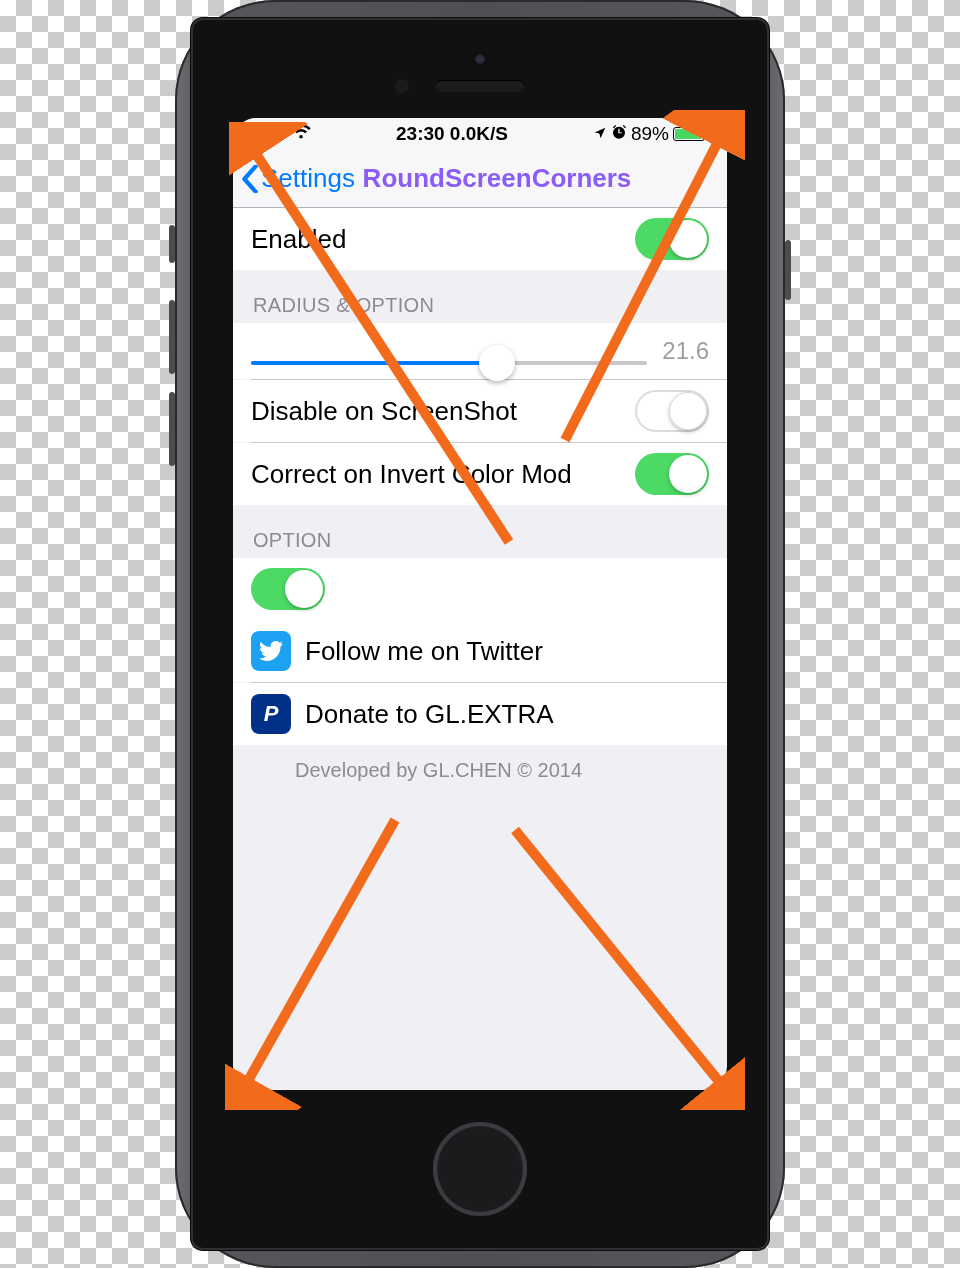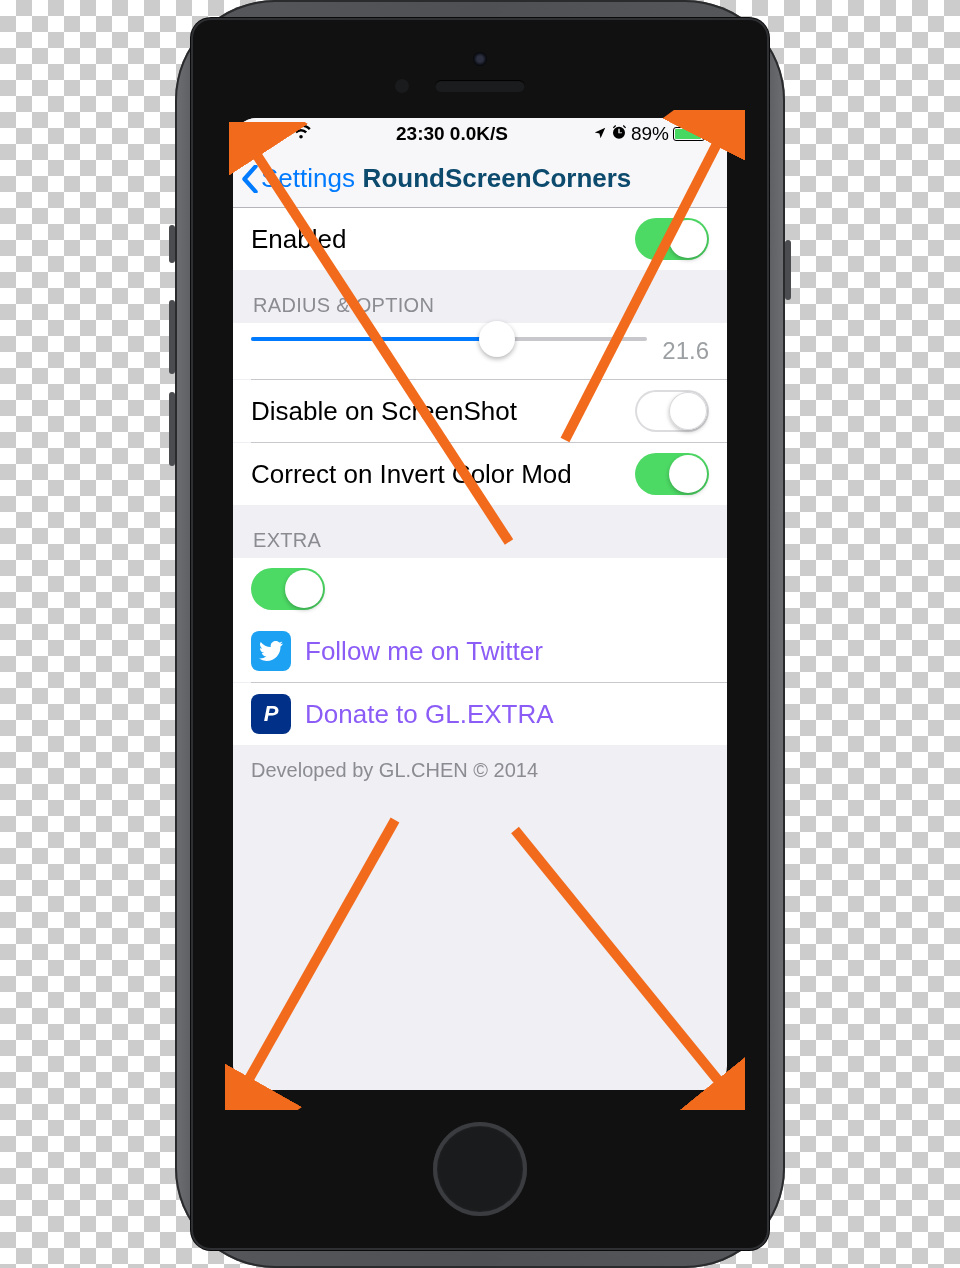--- a/index.html
+++ b/index.html
@@ -19,21 +19,21 @@
 
   .phone-outer {
     position: absolute; inset: 0;
     background: linear-gradient(90deg,#6d6f73 0%,#55575a 4%,#4e5053 50%,#55575a 96%,#6d6f73 100%);
     border-radius: 100px;
     box-shadow: inset 0 0 0 2px #2a2b2d;
   }
   .phone-inner {
     position: absolute; left: 16px; right: 16px; top: 18px; bottom: 18px;
     background: #111;
-    border-radius: 20px;
+    border-radius: 12px;
     box-shadow: inset 0 0 0 2px #2f3033, 0 0 0 1px #0a0a0a;
   }
   .side-btn { position: absolute; background: #4a4c50; border-radius: 4px; }
   .sb-mute  { left: -6px; top: 225px; width: 6px; height: 38px; }
   .sb-vu    { left: -6px; top: 300px; width: 6px; height: 74px; }
   .sb-vd    { left: -6px; top: 392px; width: 6px; height: 74px; }
   .sb-pwr   { right:-6px; top: 240px; width: 6px; height: 60px; }
 
   .speaker { position: absolute; top: 62px; left: 50%; transform: translateX(-50%); width: 90px; height: 12px; background: #1b1c1e; border-radius: 8px; box-shadow: inset 0 1px 1px #000; }
   .camera  { position: absolute; top: 34px; left: 50%; transform: translateX(-50%); width: 14px; height: 14px; background: radial-gradient(circle,#2b2f40 30%,#05060a 70%); border-radius: 50%; }
@@ -61,48 +61,48 @@
   .batt::after { content:""; position:absolute; right:-4px; top:3px; width:3px; height:6px; background:#000; border-radius:0 2px 2px 0; }
   .batt-fill { position:absolute; left:1px; top:1px; bottom:1px; width:88%; background:#47d862; border-radius:1px; }
 
   .nav-bar {
     display:flex; align-items:center; height:58px;
     background:#f7f7f9; border-bottom:1px solid #b5b5b9;
     padding:0 8px; font-size:26px;
   }
   .nav-back { display:flex; align-items:center; color:#007aff; font-weight:400; }
   .nav-back svg { width:18px; height:28px; margin-right:2px; }
-  .nav-title { flex:1; text-align:center; font-weight:700; color:#0c4a6e; margin-left:-80px; }
+  .nav-title { flex:1; text-align:center; font-weight:700; color:#8b5cf6; margin-left:-80px; }
 
   .cell { background:#fff; display:flex; align-items:center; padding:0 18px; min-height:62px; font-size:26px; color:#000; }
   .sep  { height:1px; background:#c8c7cc; margin-left:18px; }
   .section-header { padding:24px 20px 6px; font-size:20px; color:#8b8b92; letter-spacing:.3px; }
 
   .cell .grow { flex:1; }
 
   .toggle { width:74px; height:42px; border-radius:21px; position:relative; background:#e5e5ea; display:inline-block; }
   .toggle.on { background:#4cd964; }
   .toggle .knob { position:absolute; top:2px; width:38px; height:38px; background:#fff; border-radius:50%; box-shadow:0 2px 4px rgba(0,0,0,.25); }
   .toggle.on .knob { right:2px; }
   .toggle.off .knob { left:2px; }
   .toggle.off-outline { background:#fff; box-shadow:inset 0 0 0 2px #dcdcdf; }
   .toggle.off-outline .knob { right:2px; left:auto; box-shadow:0 2px 4px rgba(0,0,0,.25), inset 0 0 0 1px #d7d7da; }
 
-  .slider-cell { padding:14px 18px; background:#fff; display:flex; align-items:flex-start; gap:8px; }
+  .slider-cell { padding:14px 18px; background:#fff; display:flex; align-items:flex-end; gap:8px; }
   .slider-track { flex:1; height:4px; background:#c7c7cc; border-radius:2px; position:relative; }
   .slider-fill { position:absolute; left:0; top:0; bottom:0; width:62%; background:#007aff; border-radius:2px; }
   .slider-thumb { position:absolute; left:62%; top:50%; transform:translate(-50%,-50%); width:36px; height:36px; background:#fff; border-radius:50%; box-shadow:0 2px 5px rgba(0,0,0,.3); }
   .slider-val { color:#9ca0a3; font-size:24px; min-width:54px; text-align:right; }
 
-  .link { color:#8b5cf6;text-align:right; }
+  .link { color:#000000;text-align:right; }
   .app-icon { width:40px; height:40px; border-radius:8px; margin-right:14px; display:flex; align-items:center; justify-content:center; color:#fff; font-weight:700; font-size:22px; }
   .twitter-ic { background:#1da1f2; }
   .paypal-ic  { background:#003087; font-style:italic; }
 
-  .footer { padding:14px 18px 0; font-size:20px; color:#8b8b92; }
+  .footer { padding:14px 18px 0; font-size:20px; color:#8b8b92;margin-left:44px; }
 
   .arrow { position:absolute; pointer-events:none; }
 </style>
 </head>
 <body>
 
 <div class="stage">
   <div class="phone-outer">
     <div class="side-btn sb-mute"></div>
     <div class="side-btn sb-vu"></div>
@@ -185,21 +185,21 @@
             </span>
         </div>
         <div class="sep"></div>
         <div class="cell">
           <span class="grow">Correct on Invert Color Mod</span>
           <span class="toggle on">
               <span class="knob"></span>
             </span>
         </div>
 
-        <div class="section-header">EXTRA</div>
+        <div class="section-header">OPTION</div>
         <div class="cell">
           <span class="toggle on">
               <span class="knob"></span>
             </span>
         </div>
 
         <div class="cell">
           <span class="app-icon twitter-ic">
             <svg width="24" height="20" viewBox="0 0 24 20">
                 <path fill="#fff" d="M24 2.4a9.8 9.8 0 01-2.8.8A4.9 4.9 0 0023.3.4a9.9 9.9 0 01-3.1 1.2A4.9 4.9 0 0011.8 6a13.9 13.9 0 01-10.1-5.1 4.9 4.9 0 001.5 6.6A4.9 4.9 0 011 6.9v.1a4.9 4.9 0 004 4.8 5 5 0 01-2.2.1 4.9 4.9 0 004.6 3.4A9.9 9.9 0 010 17.5 13.9 13.9 0 007.5 20c9.1 0 14-7.5 14-14v-.6A10 10 0 0024 2.4z"></path>

